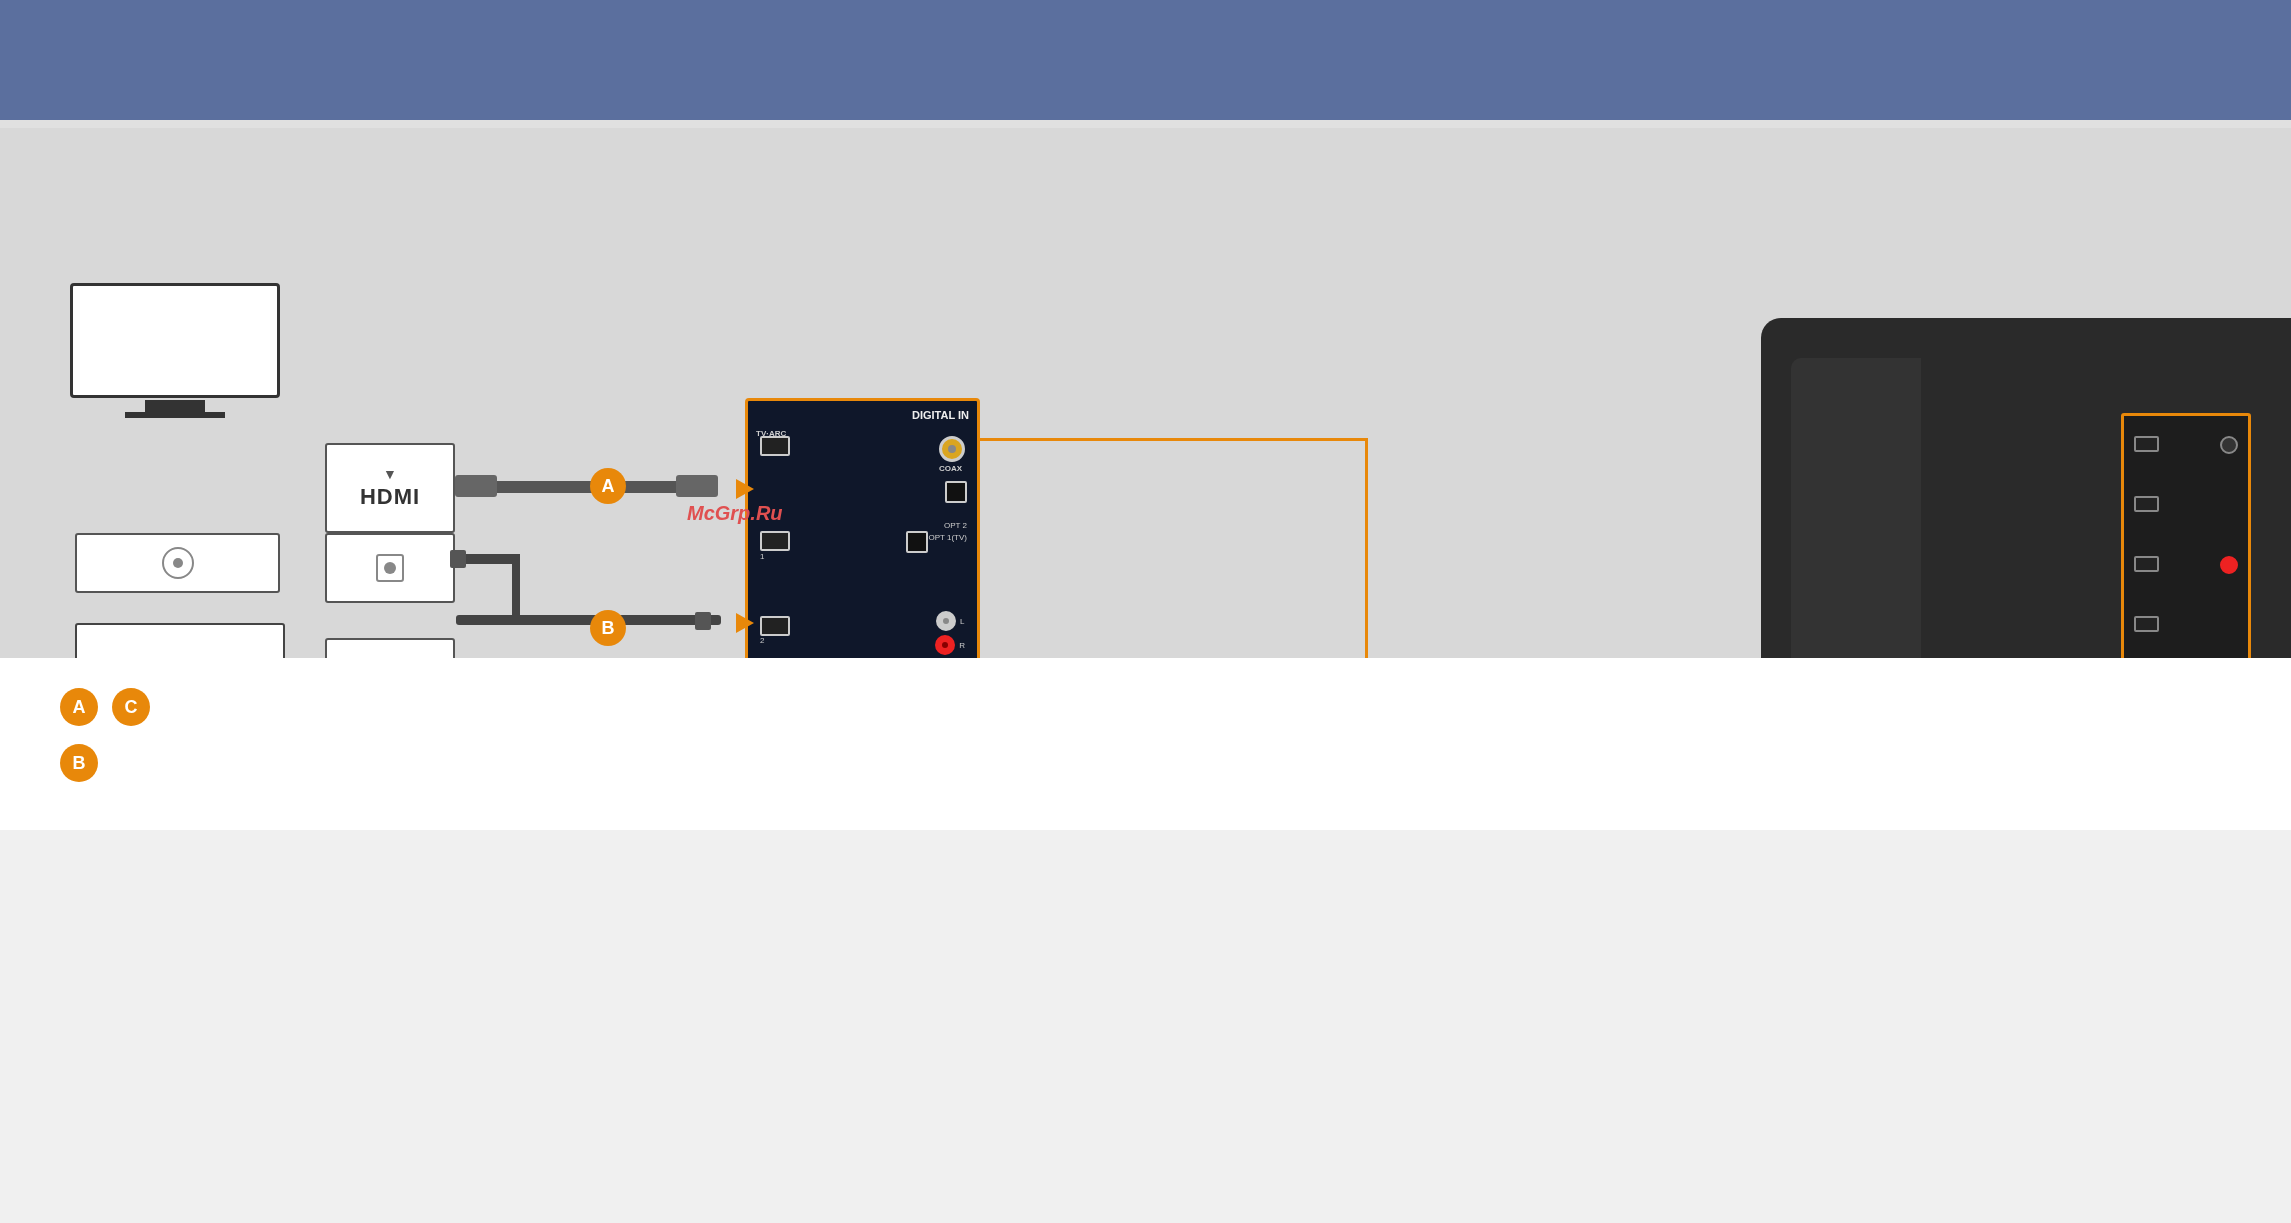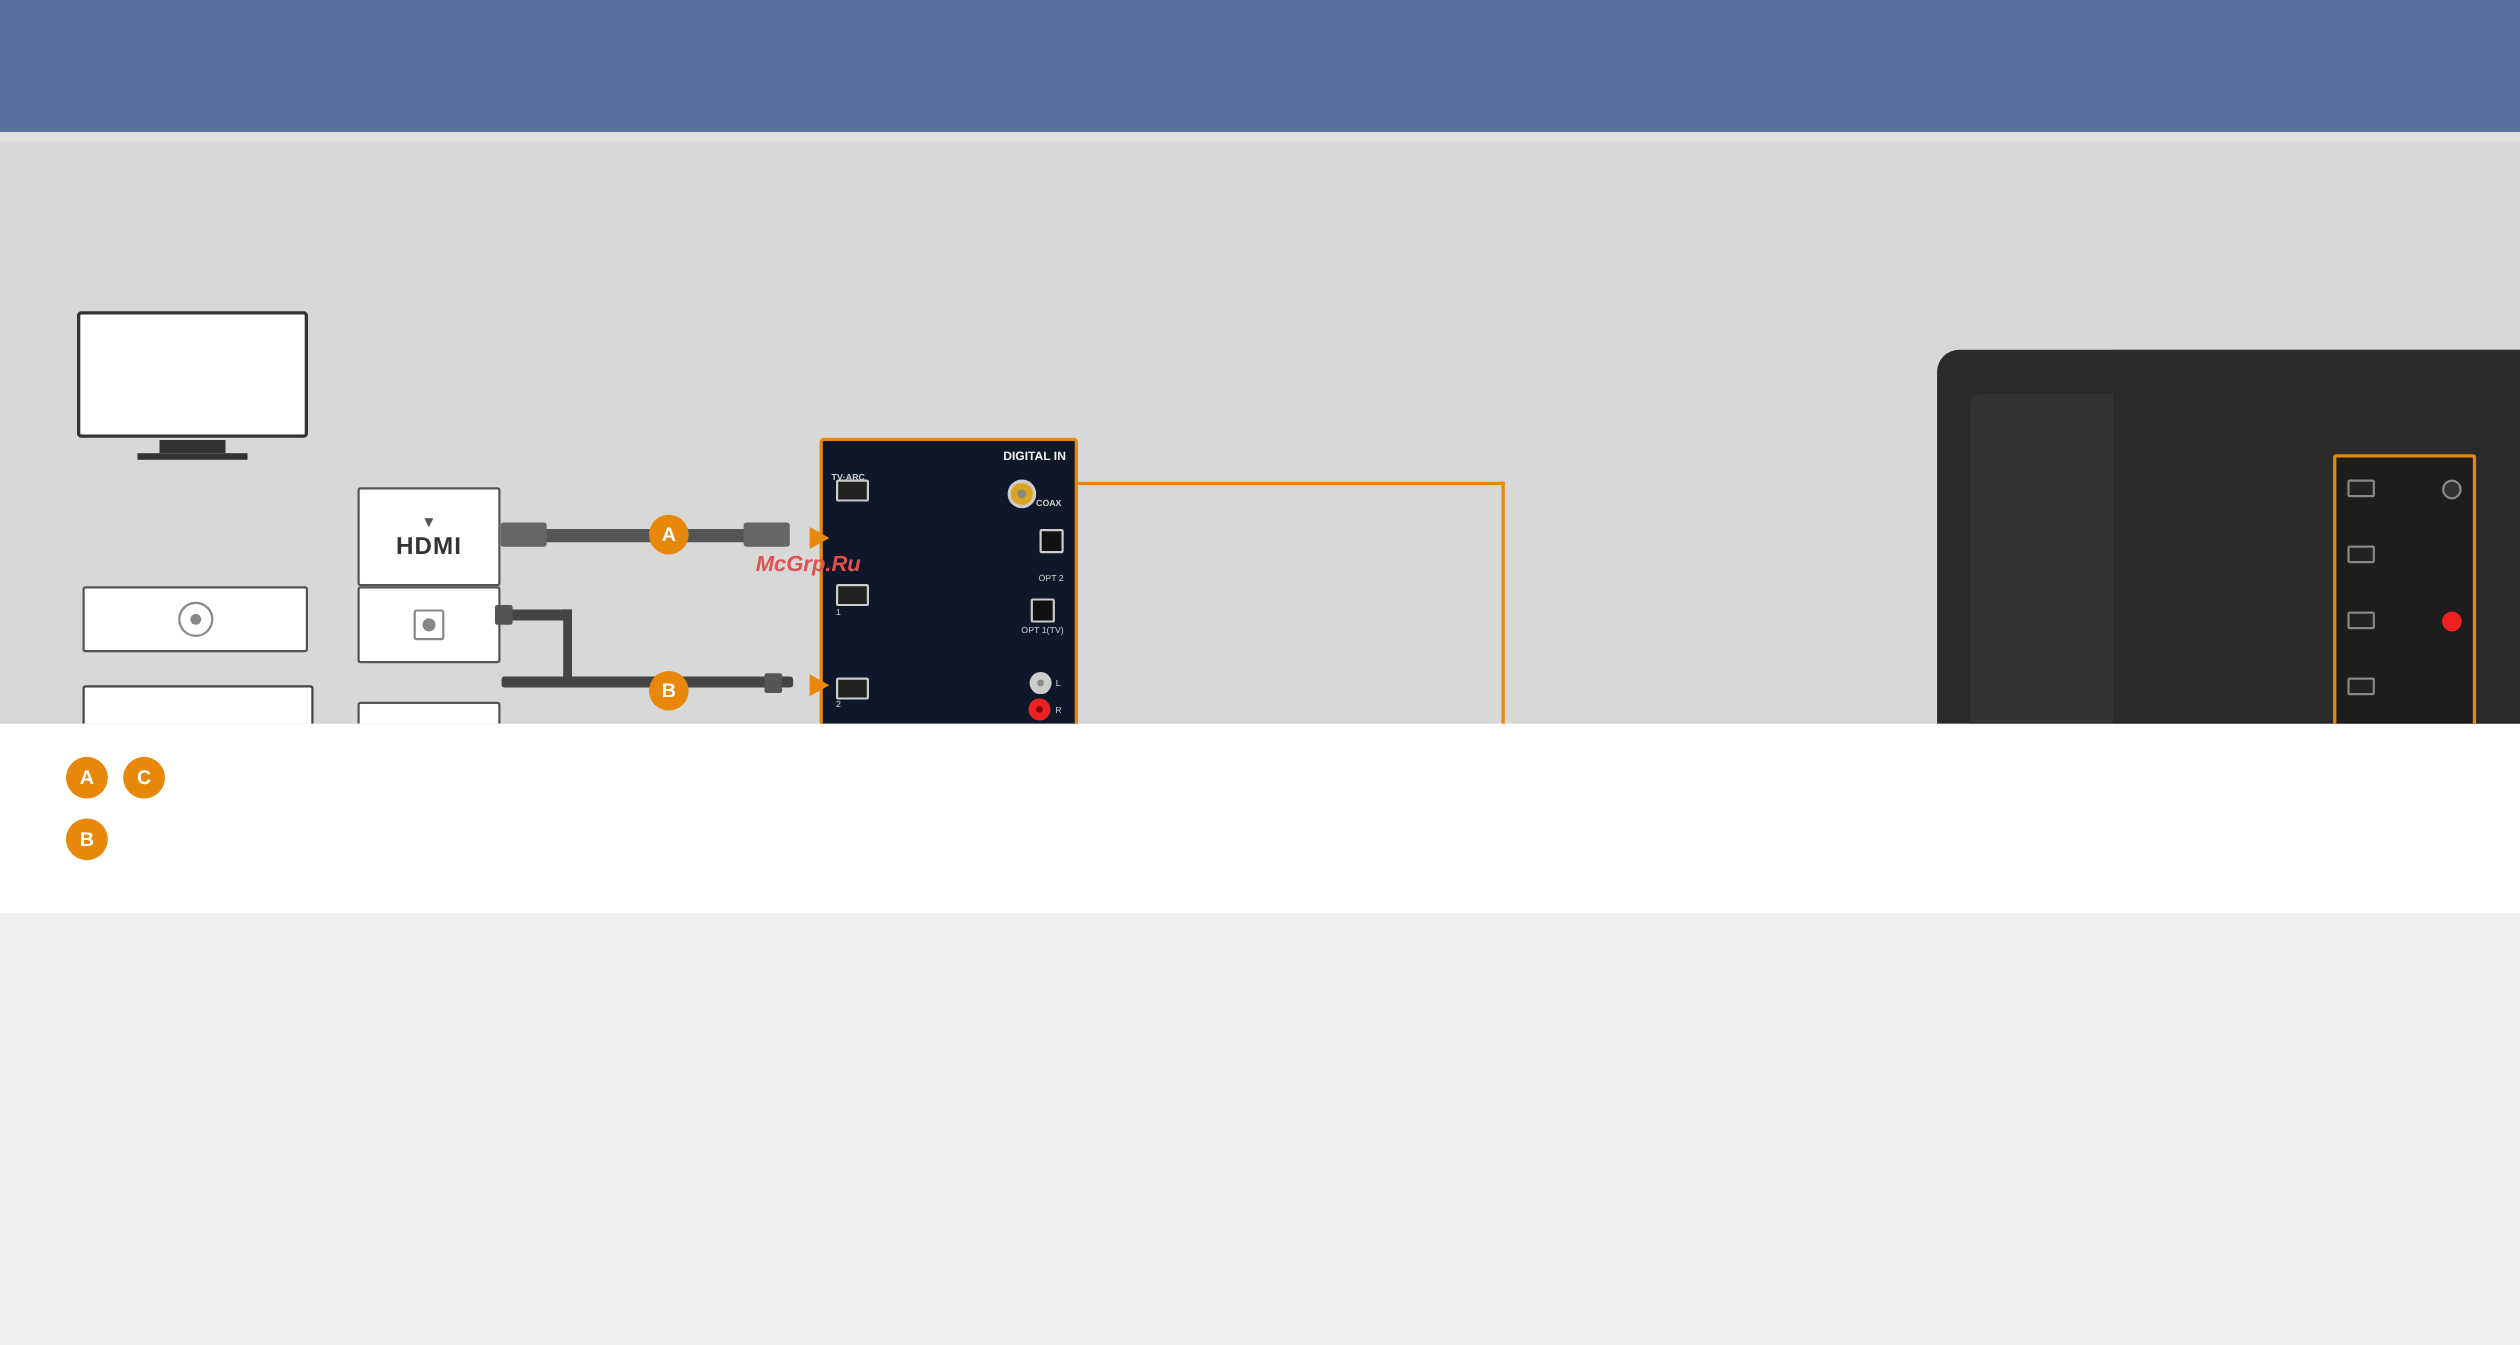--- a/index.html
+++ b/index.html
@@ -304,42 +304,42 @@
   <div class="connector-badge" style="left:590px; top:482px;">B</div>
 
   <div class="panel-container">
 
     <div class="digital-in-label">DIGITAL IN</div>
 
     <div style="position:absolute; top:28px; left:8px; color:#ccc; font-size:8px; font-weight:bold;">TV·ARC</div>
 
     <div style="position:absolute; top:195px; left:8px; color:#ccc; font-size:9px; font-weight:bold; writing-mode:vertical-lr; transform: rotate(180deg);"></div>
 
-    <div style="position:absolute; top:35px; right:12px; display:flex; flex-direction:row; align-items:flex-end;">
+    <div style="position:absolute; top:35px; right:12px; display:flex; flex-direction:column; align-items:flex-start;">
       <div class="port-rca" style="width:26px; height:26px; border-radius:50%; border:3px solid #ccc; background:#daa520; display:flex; align-items:center; justify-content:center;">
         <div style="width:8px; height:8px; border-radius:50%; background:#888;"></div>
       </div>
       <div style="color:#ccc; font-size:8px; font-weight:bold; margin-top:2px;">COAX</div>
     </div>
 
     <div style="position:absolute; top:80px; right:10px; display:flex; flex-direction:column; align-items:center;">
       <div style="width:22px; height:22px; border:2px solid #ccc; background:#111; border-radius:2px;"></div>
       <div style="color:#ccc; font-size:8px; margin-top:18px;">OPT 2</div>
     </div>
 
     <div style="position:absolute; top:35px; left:12px; display:flex; flex-direction:column; align-items:center;">
       <div style="width:30px; height:20px; border:2px solid #ccc; background:#222; border-radius:2px;"></div>
     </div>
 
     <div style="position:absolute; top:130px; left:12px;">
       <div style="width:30px; height:20px; border:2px solid #ccc; background:#222; border-radius:2px;"></div>
       <div style="color:#ccc; font-size:8px; margin-top:1px;">1</div>
     </div>
 
-    <div style="position:absolute; top:130px; right:10px; display:flex; flex-direction:column; align-items:center;margin-top:13px;">
+    <div style="position:absolute; top:130px; right:10px; display:flex; flex-direction:row; align-items:flex-start;">
       <div style="width:22px; height:22px; border:2px solid #ccc; background:#111; border-radius:2px;"></div>
       <div style="color:#ccc; font-size:8px; margin-top:2px;">OPT 1(TV)</div>
     </div>
 
     <div style="position:absolute; top:215px; left:12px;">
       <div style="width:30px; height:20px; border:2px solid #ccc; background:#222; border-radius:2px;"></div>
       <div style="color:#ccc; font-size:8px;">2</div>
     </div>
 
     <div style="position:absolute; top:210px; right:12px; display:flex; flex-direction:column; align-items:center; gap:4px;">

